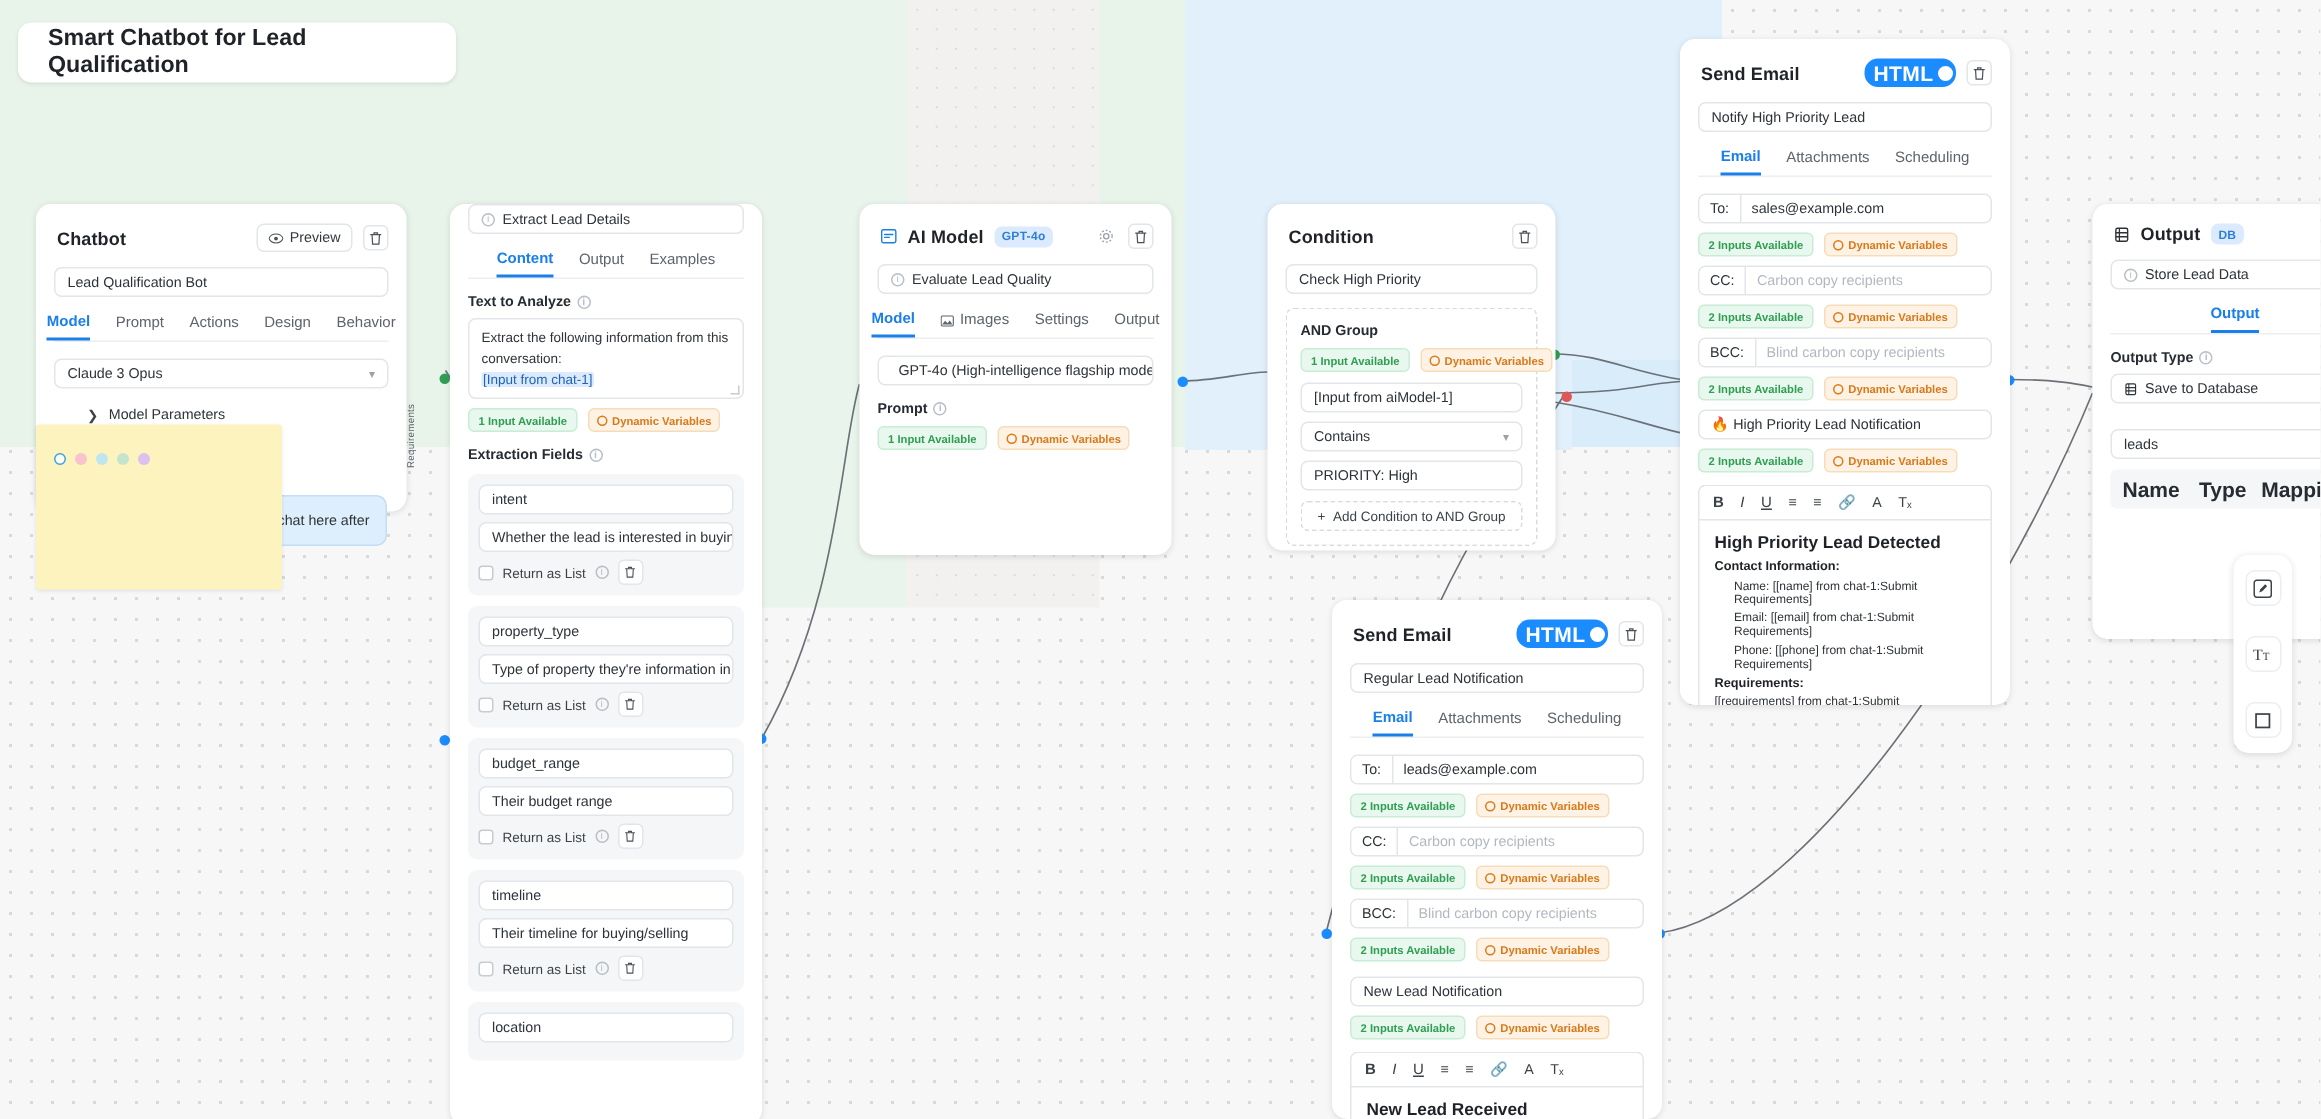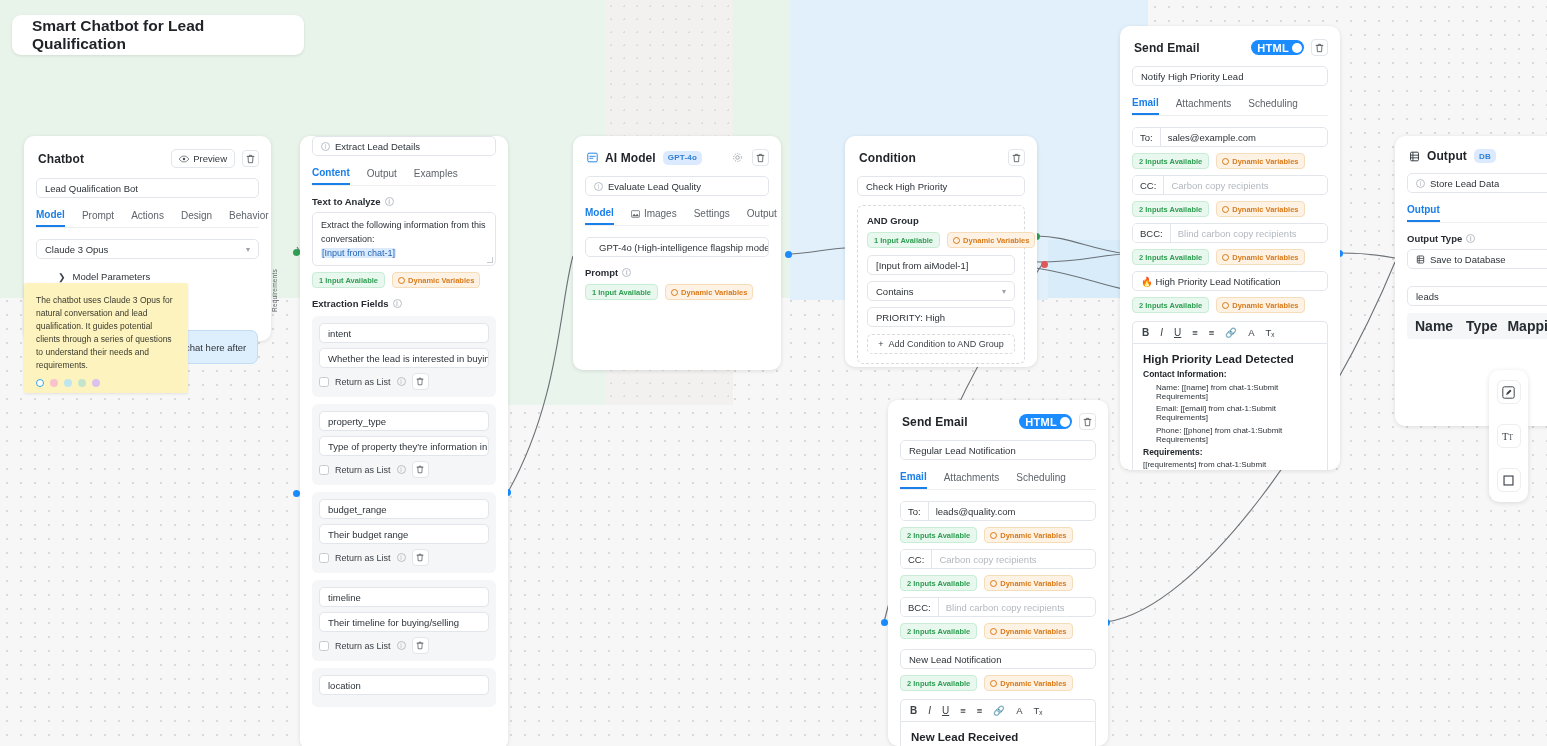--- a/index.html
+++ b/index.html
@@ -66,36 +66,36 @@
   .icon-plain { width: 15px; height: 15px; display: flex; align-items: center;
                 justify-content: center; color: #9aa1a8; }
   .preview-btn {
     display: flex; align-items: center; gap: 4px;
     border: 1px solid #e2e5e9; border-radius: 5px;
     padding: 3px 7px; font-size: 9.5px; color: #33393f; background: #fff;
   }
   .html-toggle {
     display: flex; align-items: center; gap: 3px;
     background: #1a8cff; border-radius: 9px; padding: 1.5px 2px 1.5px 6px;
-    color: #fff; font-size: 11px; font-weight: 700; letter-spacing: .3px;
+    color: #fff; font-size: 14px; font-weight: 700; letter-spacing: .3px;
   }
   .html-toggle .knob { width: 10px; height: 10px; border-radius: 50%; background: #fff; }
 
   .node-body { padding: 0 12px 12px 12px; }
   .txt-field {
     border: 1px solid #e2e5e9; border-radius: 5px; background: #fff;
     font-size: 9.5px; color: #2d3339; padding: 5px 8px; height: 20px;
     display: flex; align-items: center; gap: 5px; overflow: hidden; white-space: nowrap;
   }
   .info-i {
     width: 9px; height: 9px; border: 1px solid #b9bfc6; border-radius: 50%;
     color: #b9bfc6; font-size: 7px; line-height: 7.5px; text-align: center;
     flex: 0 0 auto; font-style: normal;
   }
-  .tabs { display: flex; gap: 17px; border-bottom: 1px solid #eceef0; margin-top: 11px; }
+  .tabs { display: flex; gap: 17px; border-bottom: 1px solid #eceef0; margin-top: 11px; justify-content: center; }
   .tab { font-size: 10px; color: #5d646b; padding-bottom: 5px; white-space: nowrap;
          display: flex; align-items: center; gap: 4px; }
   .tab.active { color: #1a7fe8; font-weight: 700; border-bottom: 2px solid #1a7fe8; }
   .fld-label { font-size: 9.5px; font-weight: 700; color: #262c32; margin: 10px 0 5px;
                display: flex; align-items: center; gap: 4px; }
   .textarea {
     border: 1px solid #e2e5e9; border-radius: 5px; padding: 6px 8px;
     font-size: 9px; color: #2d3339; line-height: 1.55; position: relative; background: #fff;
   }
   .textarea .resize { position: absolute; right: 2px; bottom: 2px; width: 6px; height: 6px;
@@ -268,21 +268,20 @@
       <div style="display:flex;align-items:center;gap:7px;margin-top:12px;padding-left:22px;">
         <span style="font-size:9px;color:#3b4248;">❯</span>
         <span style="font-size:9.5px;color:#2d3339;">Model Parameters</span>
       </div>
     </div>
   </div>
 
   <div class="chat-bubble">chat here after</div>
 
   <div class="sticky">
-    <p>The chatbot uses Claude 3 Opus for natural conversation and lead qualification. It guides potential clients through a series of questions to understand their needs and requirements.</p>
     <div class="dots">
       <i style="border:1.5px solid #3ba3e0;background:#fff;"></i>
       <i style="background:#f8c3cd;"></i>
       <i style="background:#bfe6ef;"></i>
       <i style="background:#c4e5cc;"></i>
       <i style="background:#dcc0ee;"></i>
     </div>
   </div>
 
   <div class="node" style="left:300px;top:136px;width:208px;height:614px;">
@@ -581,21 +580,21 @@
     </div>
     <div class="node-body">
       <div class="txt-field">Regular Lead Notification</div>
       <div class="tabs">
         <div class="tab active">Email</div>
         <div class="tab">Attachments</div>
         <div class="tab">Scheduling</div>
       </div>
       <div class="addr-row" style="margin-top:11px;">
         <span class="k">To:</span>
-        <span class="v">leads@quality.com</span>
+        <span class="v">leads@example.com</span>
       </div>
       <div class="pill-row">
         <span class="pill-green">2 Inputs Available</span>
         <span class="pill-orange">
           <span class="clock"></span>
           <span>Dynamic Variables</span>
         </span>
       </div>
       <div class="addr-row" style="margin-top:6px;">
         <span class="k">CC:</span>

